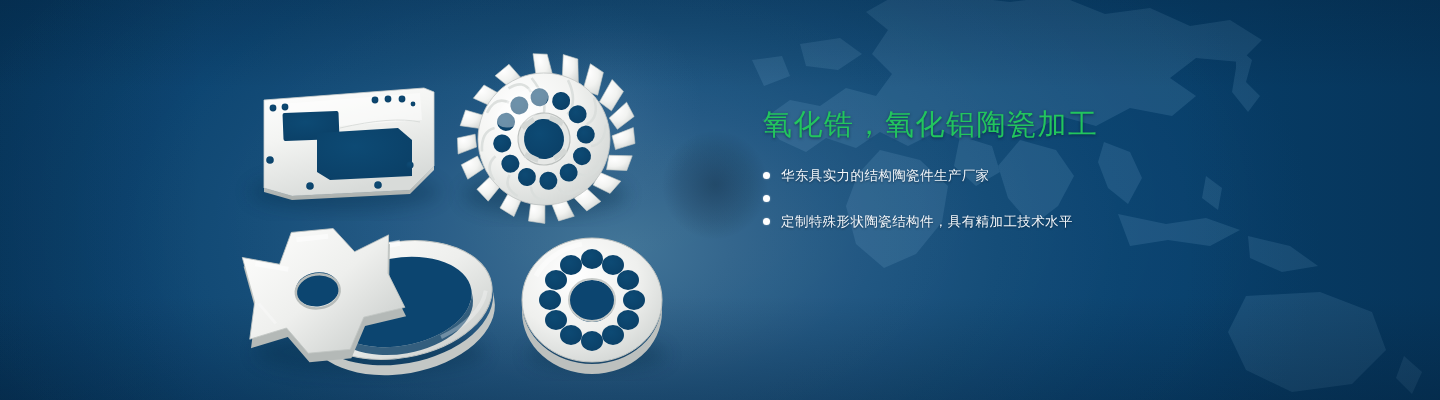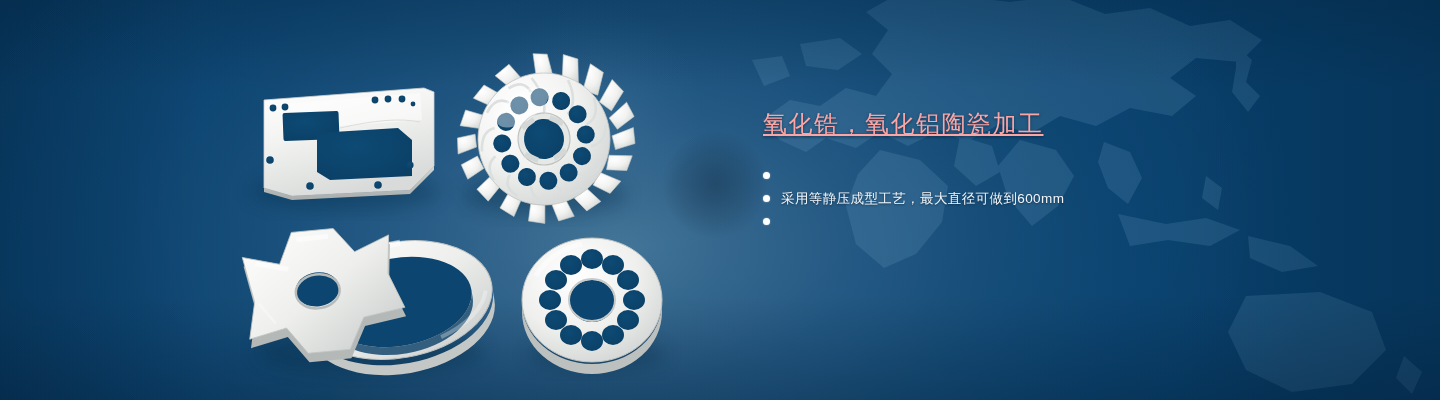--- a/index.html
+++ b/index.html
@@ -52,28 +52,27 @@
 
   
   #parts { position:absolute; left:0; top:0; width:720px; height:400px; }
   #parts svg { width:100%; height:100%; display:block; }
 
   
   #copy {
     position:absolute; left:763px; top:104px; width:520px;
   }
   #title {
-    color:#fca5a5;
-    font-size:24px;
+    color:#22c55e;
+    font-size:29px;
     line-height:40px;
     font-weight:400;
     letter-spacing:1.5px;
     white-space:nowrap;
     text-shadow:0 1px 3px rgba(0,18,36,0.55);
-    text-decoration:underline;
   }
   #bullets { margin-top:20px; list-style:none; }
   .bullet {
     display:flex;
     align-items:center;
     height:23px;
     white-space:nowrap;
   }
   .dot {
     width:7px; height:7px;
@@ -336,24 +335,25 @@
     </svg>
   </div>
 
   <div id="copy">
 
     <h1 id="title">氧化锆，氧化铝陶瓷加工</h1>
 
     <ul id="bullets">
       <li class="bullet">
         <span class="dot"></span>
-      </li>
-      <li class="bullet">
-        <span class="dot"></span>
-        <span class="btext">采用等静压成型工艺，最大直径可做到600mm</span>
+        <span class="btext">华东具实力的结构陶瓷件生产厂家</span>
       </li>
       <li class="bullet">
         <span class="dot"></span>
       </li>
+      <li class="bullet">
+        <span class="dot"></span>
+        <span class="btext">定制特殊形状陶瓷结构件，具有精加工技术水平</span>
+      </li>
     </ul>
   </div>
 
 </div>
 
 </body></html>

